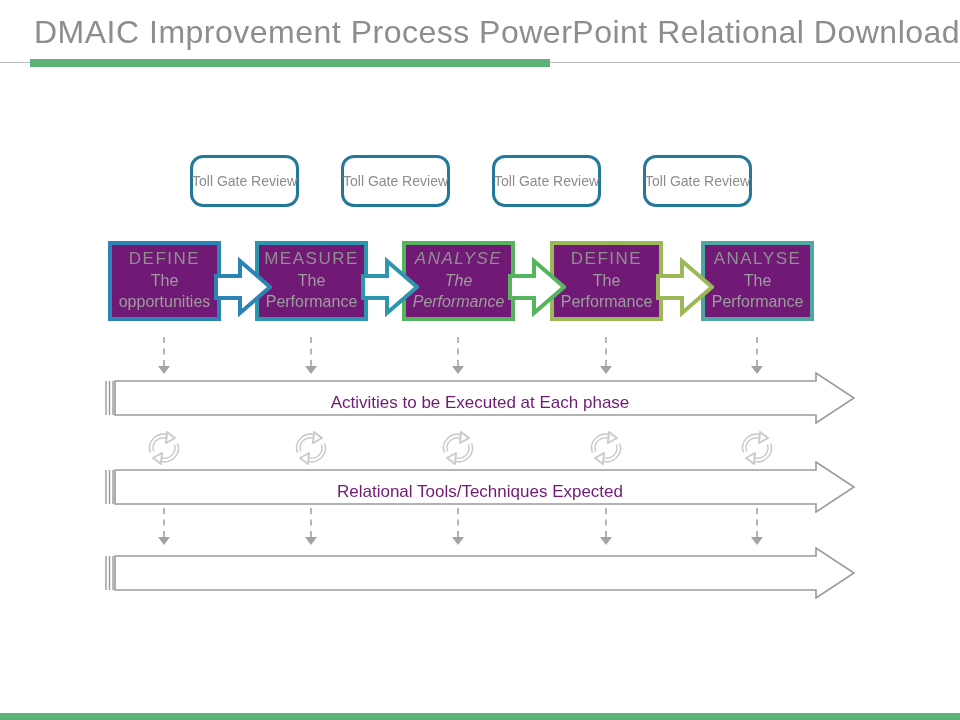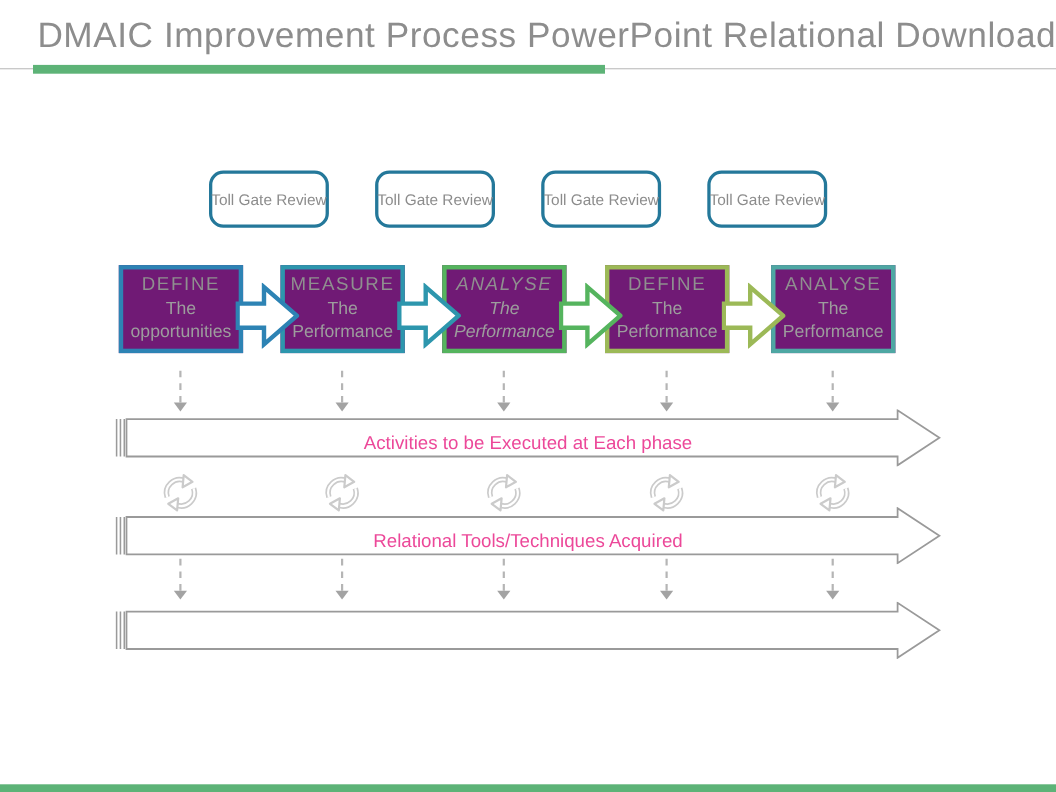--- a/index.html
+++ b/index.html
@@ -40,21 +40,21 @@
     border-left:6px solid transparent;border-right:6px solid transparent;
     border-top:8px solid #a3a3a3;
   }
   
   .flow-bar{position:absolute;left:104px;width:752px;height:52px;}
   .flow-bar path{fill:#ffffff;stroke:#9a9a9a;stroke-width:1.6;}
   .flow-bar line{stroke:#9a9a9a;stroke-width:1.4;}
   .bar-label{
     position:absolute;left:104px;width:752px;height:44px;
     display:flex;align-items:center;justify-content:center;
-    font-size:17px;color:#ec4899;white-space:nowrap;z-index:3;
+    font-size:17px;color:#701a75;white-space:nowrap;z-index:3;
   }
   
   .refresh{position:absolute;top:429px;width:40px;height:38px;}
   .refresh .tube-out{fill:none;stroke:#cbcbcb;stroke-width:5;}
   .refresh .tube-in{fill:none;stroke:#ffffff;stroke-width:2;}
   .refresh .head{fill:#ffffff;stroke:#cbcbcb;stroke-width:2;stroke-linejoin:round;}
   
   .bottom-accent{position:absolute;left:0;top:713px;width:960px;height:7px;}
 </style>
 </head>
@@ -197,21 +197,21 @@
       <path class="tube-in" d="M32,15 A12,12 0 0 1 16,30"></path>
     <polygon class="head" points="17,35 9,29 18,24"></polygon>
   </svg>
 
   <svg class="flow-bar" style="top:461px" viewBox="0 0 752 52">
     <path d="M11,9 H712 V1 L750,26 L712,51 V43 H11 Z"></path>
     <line x1="2" y1="9" x2="2" y2="43"></line>
       <line x1="5.5" y1="9" x2="5.5" y2="43"></line>
       <line x1="9" y1="9" x2="9" y2="43"></line>
   </svg>
-  <div class="bar-label" style="top:470px">Relational Tools/Techniques Acquired</div>
+  <div class="bar-label" style="top:470px">Relational Tools/Techniques Expected</div>
 
   <div class="connector" style="left:157px;top:508px">
       <div class="dash-line"></div>
       <div class="arrow-head"></div>
     </div>
   <div class="connector" style="left:304px;top:508px">
       <div class="dash-line"></div>
       <div class="arrow-head"></div>
     </div>
   <div class="connector" style="left:451px;top:508px">

